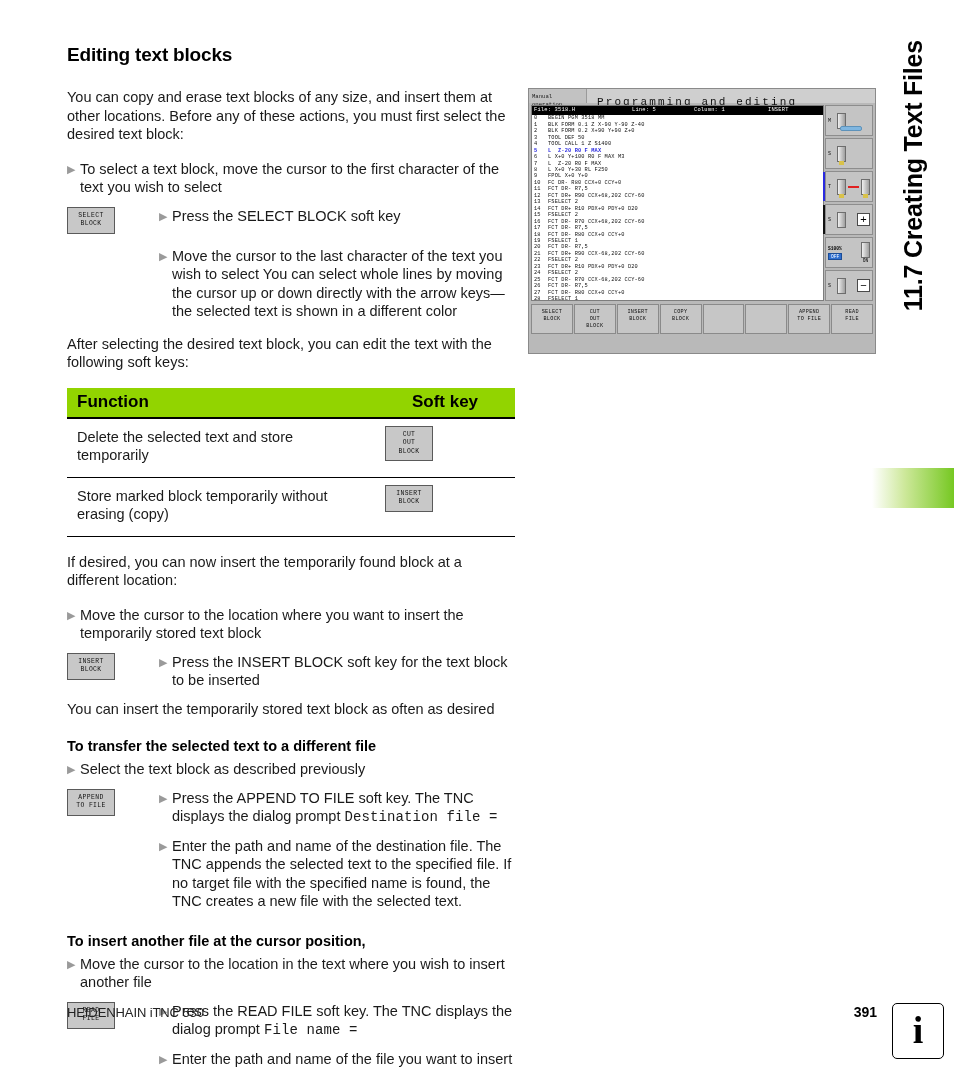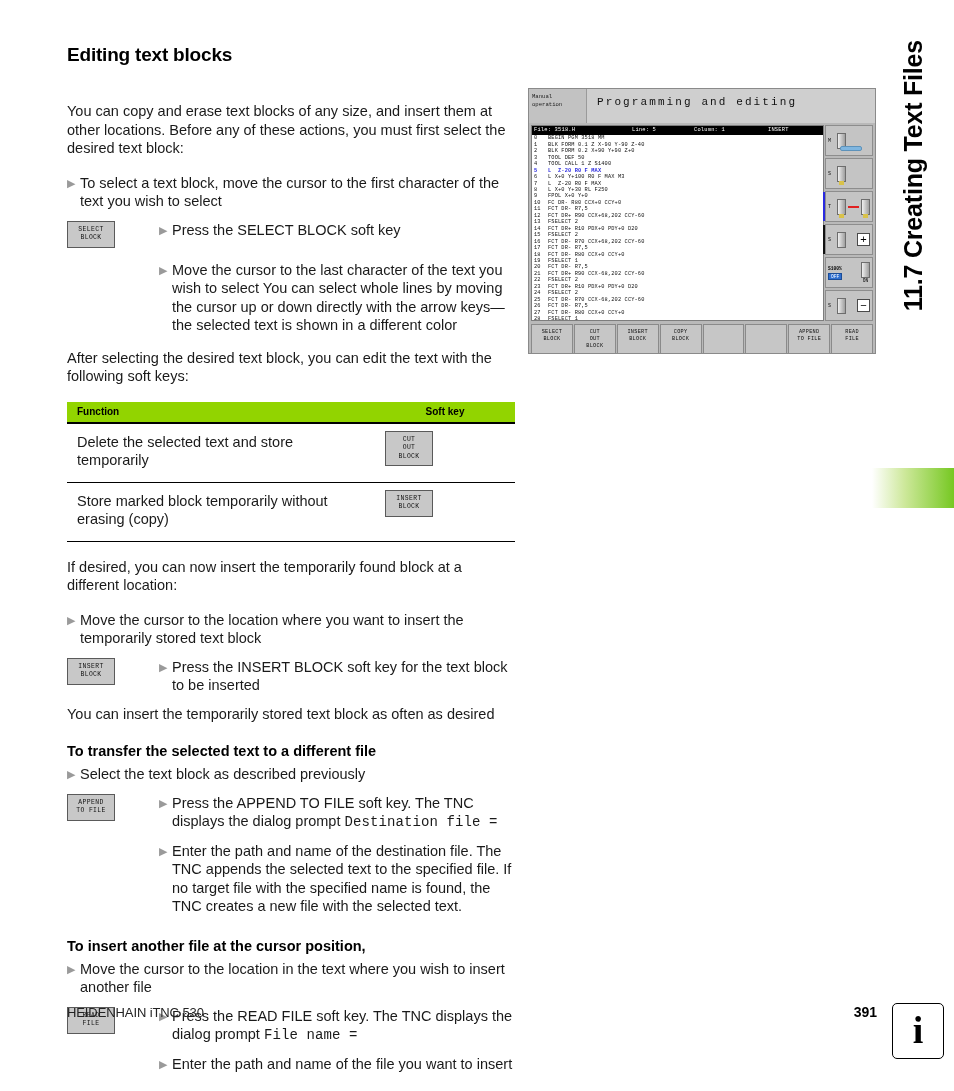--- a/index.html
+++ b/index.html
@@ -39,21 +39,21 @@
 
   
   .content{
     position:absolute;
     left:67px; top:44px;
     width:448px;
   }
   h1.page-title{
     font-size:19px;
     font-weight:bold;
-    margin:0 0 36px 0;
+    margin:0 0 22px 0;
     letter-spacing:-0.2px;
   }
   p.body{
     font-size:14.5px;
     line-height:18.5px;
     margin:0 0 16px 0;
     color:#1a1a1a;
   }
   h2.sub{
     font-size:14.5px;
@@ -128,21 +128,21 @@
 
   
   table.fn{
     width:448px;
     border-collapse:collapse;
     margin:8px 0 14px 0;
   }
   table.fn thead th{
     background:#92d400;
     color:#000;
-    font-size:10px;
+    font-size:17px;
     font-weight:bold;
     text-align:left;
     padding:4px 10px 5px 10px;
     border-bottom:2px solid #000;
   }
   table.fn thead th.right{ text-align:center; width:140px;}
   table.fn tbody td{
     font-size:14.5px;
     line-height:18.5px;
     padding:9px 10px 12px 10px;
@@ -159,21 +159,21 @@
   .tnc{
     position:absolute;
     left:528px; top:88px;
     width:348px; height:266px;
     background:#b9b9b9;
     border:1px solid #8a8a8a;
     font-family:"Liberation Mono", monospace;
   }
   .tnc-head{
     display:flex;
-    height:34px;
+    height:14px;
     background:#cfcfcf;
   }
   .tnc-mode{
     width:58px;
     background:#c2c2c2;
     border-right:1px solid #9a9a9a;
     font-size:5.6px;
     line-height:7.6px;
     padding:4px 3px;
     color:#222;

